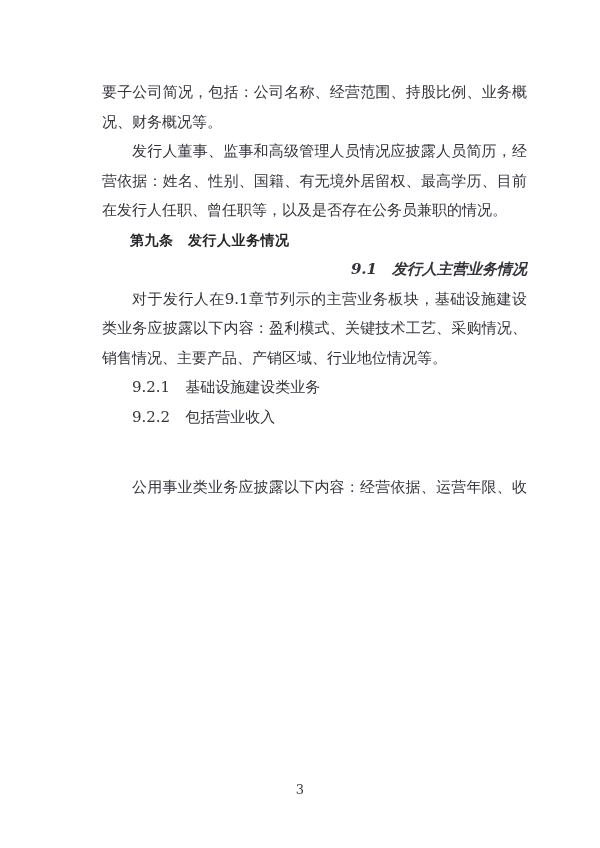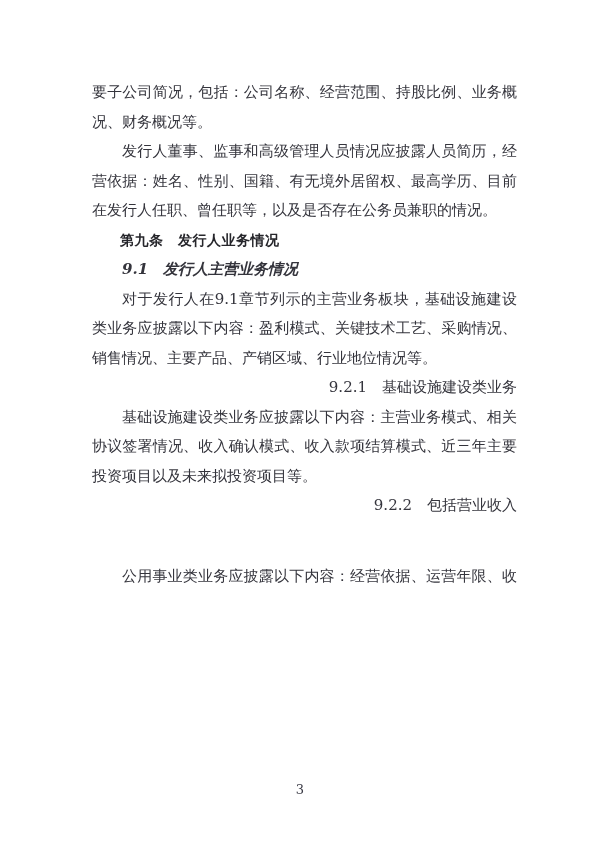--- a/index.html
+++ b/index.html
@@ -11,21 +11,21 @@
     overflow: hidden;
     font-family: "DejaVu Serif", "Liberation Serif", serif;
   }
   .page {
     position: absolute;
     inset: 0;
     background: #ffffff;
   }
   .text-block {
     position: absolute;
-    left: 92px;
+    left: 102px;
     top: 78px;
     width: 425px;
     color: #34343c;
     font-size: 15px;
     line-height: 29.5px;
   }
   .para {
     text-align: justify;
     text-justify: inter-ideograph;
     text-indent: 2em;
@@ -47,24 +47,24 @@
     font-weight: bold;
     font-size: 14px;
     color: #26262b;
     text-indent: 2em;
     letter-spacing: 0.5px;
   }
   .h2 {
     font-weight: bold;
     font-style: italic;
     text-indent: 2em;
+    text-align: right;
   }
   .h3 {
     text-indent: 2em;
-    text-align: right;
   }
   .pageno {
     position: absolute;
     top: 782px;
     left: 0;
     width: 100%;
     text-align: center;
     font-size: 13px;
     line-height: 16px;
     color: #3a3a45;
@@ -76,20 +76,19 @@
 
 <div class="page">
 
   <div class="text-block">
     <div class="cont">要子公司简况，包括：公司名称、经营范围、持股比例、业务概况、财务概况等。</div>
     <div class="para">发行人董事、监事和高级管理人员情况应披露人员简历，经营依据：姓名、性别、国籍、有无境外居留权、最高学历、目前在发行人任职、曾任职等，以及是否存在公务员兼职的情况。</div>
     <div class="h1">第九条　发行人业务情况</div>
     <div class="h2">9.1　发行人主营业务情况</div>
     <div class="para">对于发行人在9.1章节列示的主营业务板块，基础设施建设类业务应披露以下内容：盈利模式、关键技术工艺、采购情况、销售情况、主要产品、产销区域、行业地位情况等。</div>
     <div class="h3">9.2.1　基础设施建设类业务</div>
-    <div class="para">基础设施建设类业务应披露以下内容：主营业务模式、相关协议签署情况、收入确认模式、收入款项结算模式、近三年主要投资项目以及未来拟投资项目等。</div>
     <div class="h3">9.2.2　包括营业收入</div>
     <div class="cut">公用事业类业务应披露以下内容：经营依据、运营年限、收</div>
   </div>
 
   <div class="pageno">3</div>
 
 </div>
 
 </body></html>

